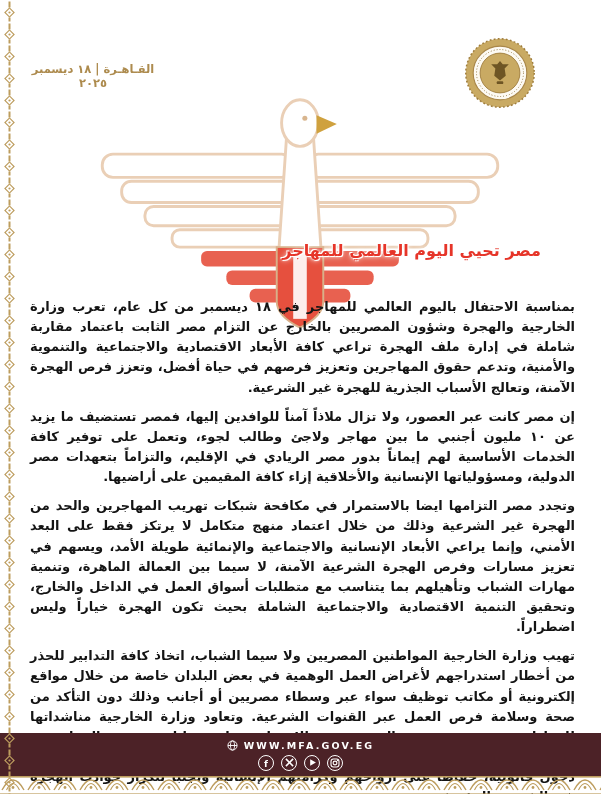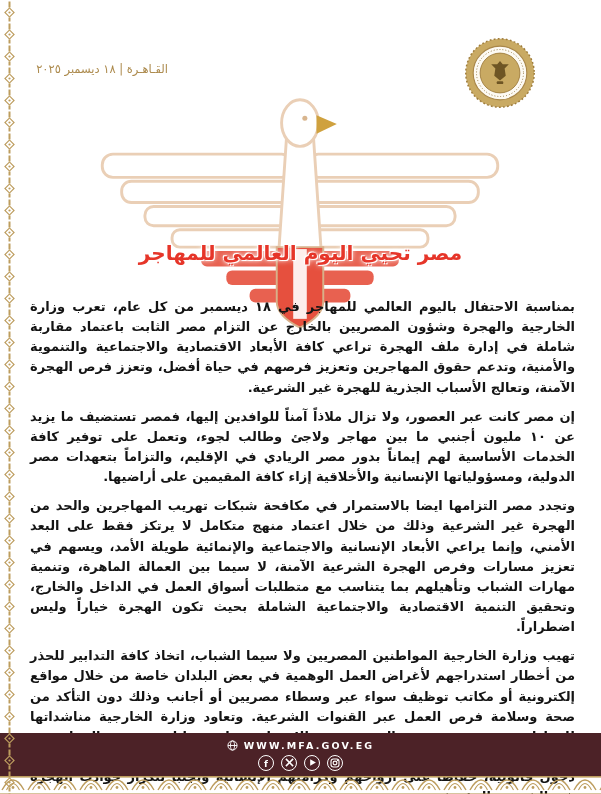--- a/index.html
+++ b/index.html
@@ -15,32 +15,32 @@
   .bottom-border { position:absolute; left:0; bottom:0; width:601px; height:18px; z-index:5; }
 
   
   .press-title {
     position:absolute; top:12px; left:20px; width:190px;
     direction:rtl; text-align:center;
     font-size:33px; font-weight:bold; color:#131313; z-index:3;
   }
   .dateline {
     position:absolute; top:62px; left:18px; width:150px;
-    direction:rtl; text-align:right;
-    font-size:11.5px; font-weight:normal; color:#ad8b4e;
+    direction:rtl; text-align:center;
+    font-size:11.5px; font-weight:bold; color:#ad8b4e;
     letter-spacing:.5px; z-index:3;
   }
   .seal { position:absolute; top:36px; right:64px; width:74px; height:74px; z-index:3; }
 
   
   .watermark { position:absolute; left:92px; top:94px; width:416px; height:252px; z-index:1; }
   .headline {
     position:absolute; left:60px; right:60px; top:241px; z-index:2;
-    direction:rtl; text-align:center;
-    font-size:20px; font-weight:bold; color:#e63529;
+    direction:rtl; 
+    font-size:16px; font-weight:bold; color:#e63529;
     text-shadow:0 0 3px #fff, 0 0 6px #fff, 1px 1px 0 #fff, -1px -1px 0 #fff;
   }
 
   
   .body-text {
     position:absolute; top:297px; left:30px; right:26px; z-index:2;
     direction:rtl; text-align:justify;
     font-size:13px; font-weight:bold; color:#141414; line-height:1.55;
   }
   .body-text p { margin-bottom:9px; }

